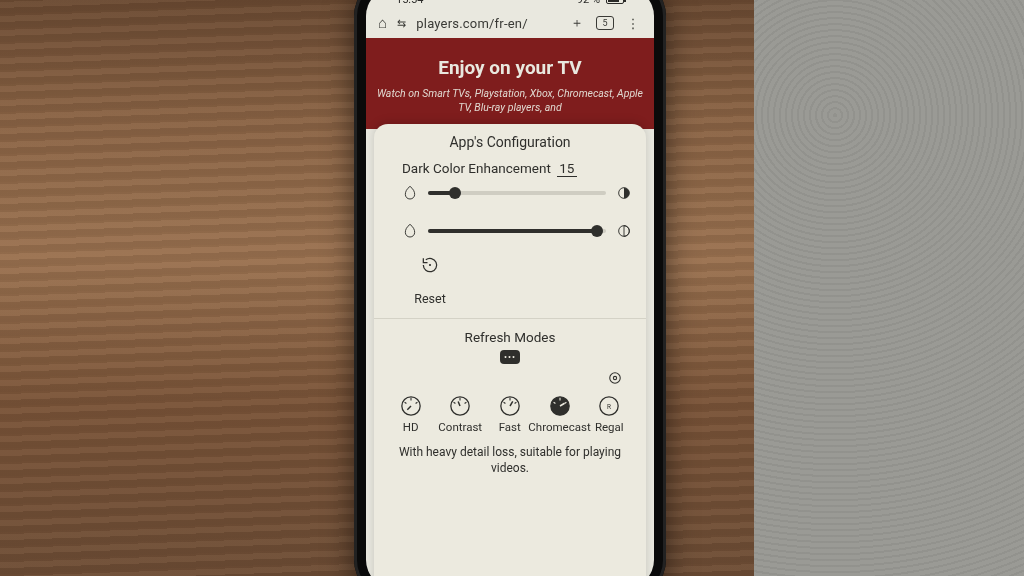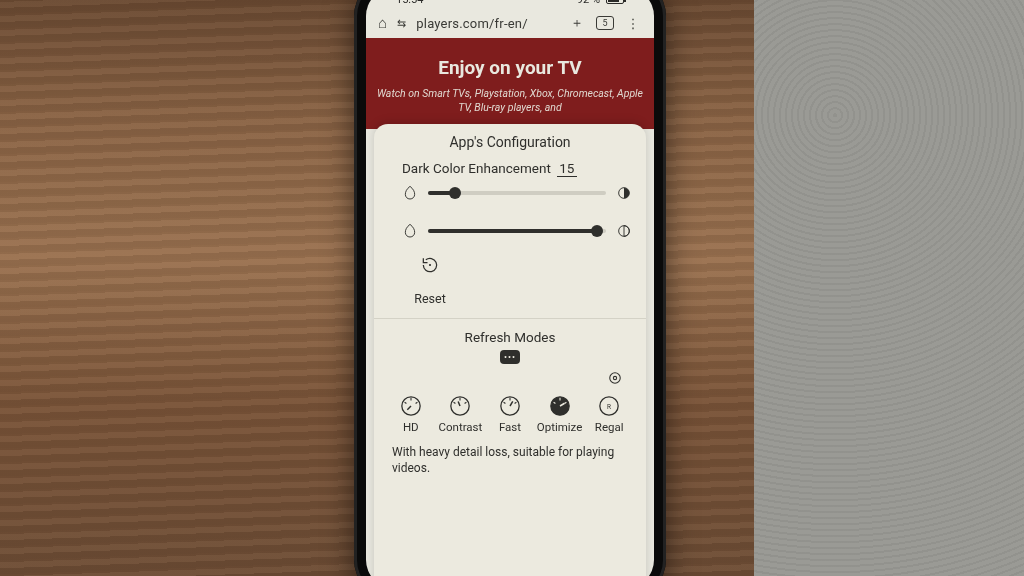--- a/index.html
+++ b/index.html
@@ -85,21 +85,21 @@
   .divider { height:1px; background:#d4d2c6; margin:2px 0 4px; }
   .refresh-head { display:flex; align-items:center; gap:5px; padding:6px 22px 2px; font-size:13.5px;flex-direction:column; }
   .refresh-head .dots3 { width:20px; height:14px; background:#2f2f2c; border-radius:4px; color:#eceadf; font-size:9px; text-align:center; line-height:14px; letter-spacing:1px; }
   .refresh-head .gear { margin-left:auto; width:18px; height:18px; }
   .modes { display:flex; justify-content:space-between; padding:6px 12px 2px; }
   .mode { display:flex; flex-direction:column; align-items:center; gap:3px; font-size:11.5px; width:50px; }
   .mode .dial { width:22px; height:22px; }
   .mode.sel .dial circle.bg { fill:#2f2f2c; }
   .mode.sel .dial .needle { stroke:#eceadf; }
   .mode.sel .dial .ticks { stroke:#eceadf; }
-  .desc { font-size:12px; padding:8px 18px 10px; line-height:1.35; }
+  .desc { font-size:12px; text-align:center; padding:8px 18px 10px; line-height:1.35; }
   svg { display:block; }
 </style>
 </head>
 <body>
 
 <div class="concrete"></div>
 
 <div class="phone">
   <div class="screen">
 
@@ -228,21 +228,21 @@
         <div class="mode sel">
           <svg class="dial" viewBox="0 0 24 24">
               <circle class="bg" cx="12" cy="12" r="10" fill="#2f2f2c" stroke="#2f2f2c" stroke-width="1.4"></circle>
               <g class="ticks" stroke="#eceadf" stroke-width="1.2">
                 <line x1="12" y1="3" x2="12" y2="6"></line>
                 <line x1="5" y1="8" x2="7" y2="9.3"></line>
                 <line x1="19" y1="8" x2="17" y2="9.3"></line>
               </g>
               <line class="needle" x1="12" y1="12" x2="17" y2="9" stroke="#eceadf" stroke-width="1.6"></line>
             </svg>
-          <span>Optimize</span>
+          <span>Chromecast</span>
         </div>
         <div class="mode">
           <svg class="dial" viewBox="0 0 24 24">
               <circle class="bg" cx="12" cy="12" r="10" fill="none" stroke="#2f2f2c" stroke-width="1.4"></circle>
               <text x="12" y="15" text-anchor="middle" font-size="7" fill="#2f2f2c">R</text>
             </svg>
           <span>Regal</span>
         </div>
       </div>
 

